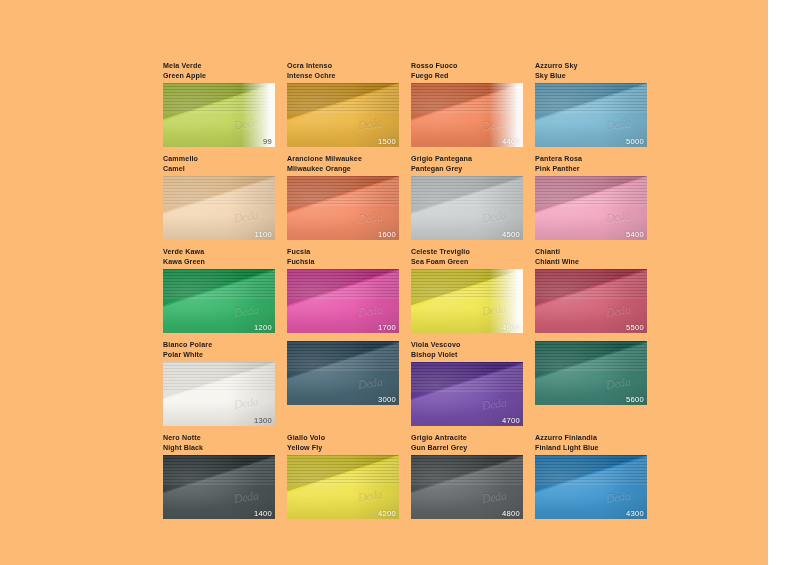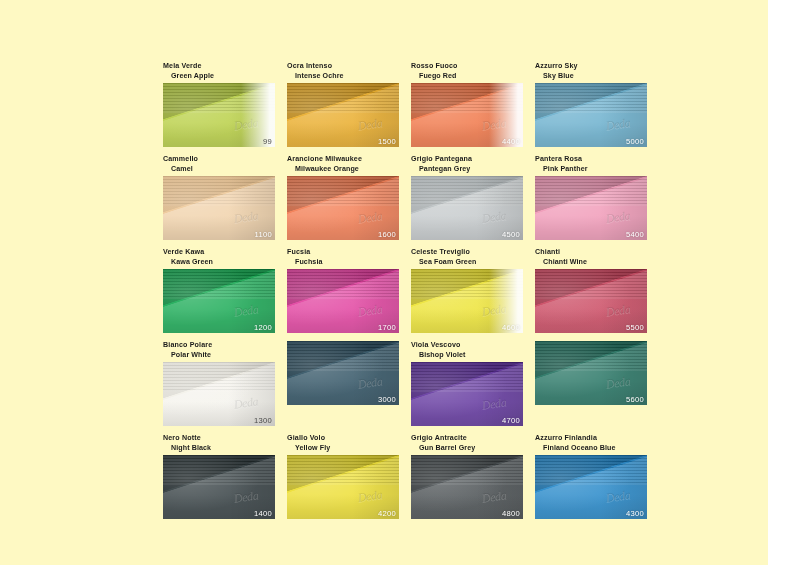--- a/index.html
+++ b/index.html
@@ -12,21 +12,21 @@
     height: 565px;
     overflow: hidden;
     font-family: "Liberation Sans", sans-serif;
     -webkit-font-smoothing: antialiased;
   }
 
   #page {
     position: relative;
     width: 768px;
     height: 565px;
-    background: #fef9c3;
+    background: #fdba74;
   }
 
   #grid {
     position: absolute;
     left: 163px;
     top: 62px;
     width: 486px;
     display: grid;
     grid-template-columns: repeat(4, 112px);
     column-gap: 12px;
@@ -53,21 +53,20 @@
     white-space: nowrap;
   }
 
   .name-en {
     display: block;
     font-size: 7.1px;
     font-weight: bold;
     color: #1b1b1b;
     letter-spacing: 0.1px;
     white-space: nowrap;
-    margin-left: 8px;
   }
 
   .swatch {
     position: relative;
     width: 112px;
     height: 64px;
     overflow: hidden;
     background: #cccccc;
   }
 
@@ -445,21 +444,21 @@
           <div class="coil"></div>
           <div class="band"></div>
           <div class="shade"></div>
           <div class="logo">Deda</div>
           <div class="code">4800</div>
         </div>
       </div>
       <div class="cell">
         <div class="labels">
           <span class="name-it">Azzurro Finlandia</span>
-          <span class="name-en">Finland Oceano Blue</span>
+          <span class="name-en">Finland Light Blue</span>
         </div>
         <div class="swatch">
           <div class="base" style="background: rgb(27, 130, 198);"></div>
           <div class="coil"></div>
           <div class="band"></div>
           <div class="shade"></div>
           <div class="logo">Deda</div>
           <div class="code">4300</div>
         </div>
       </div>

